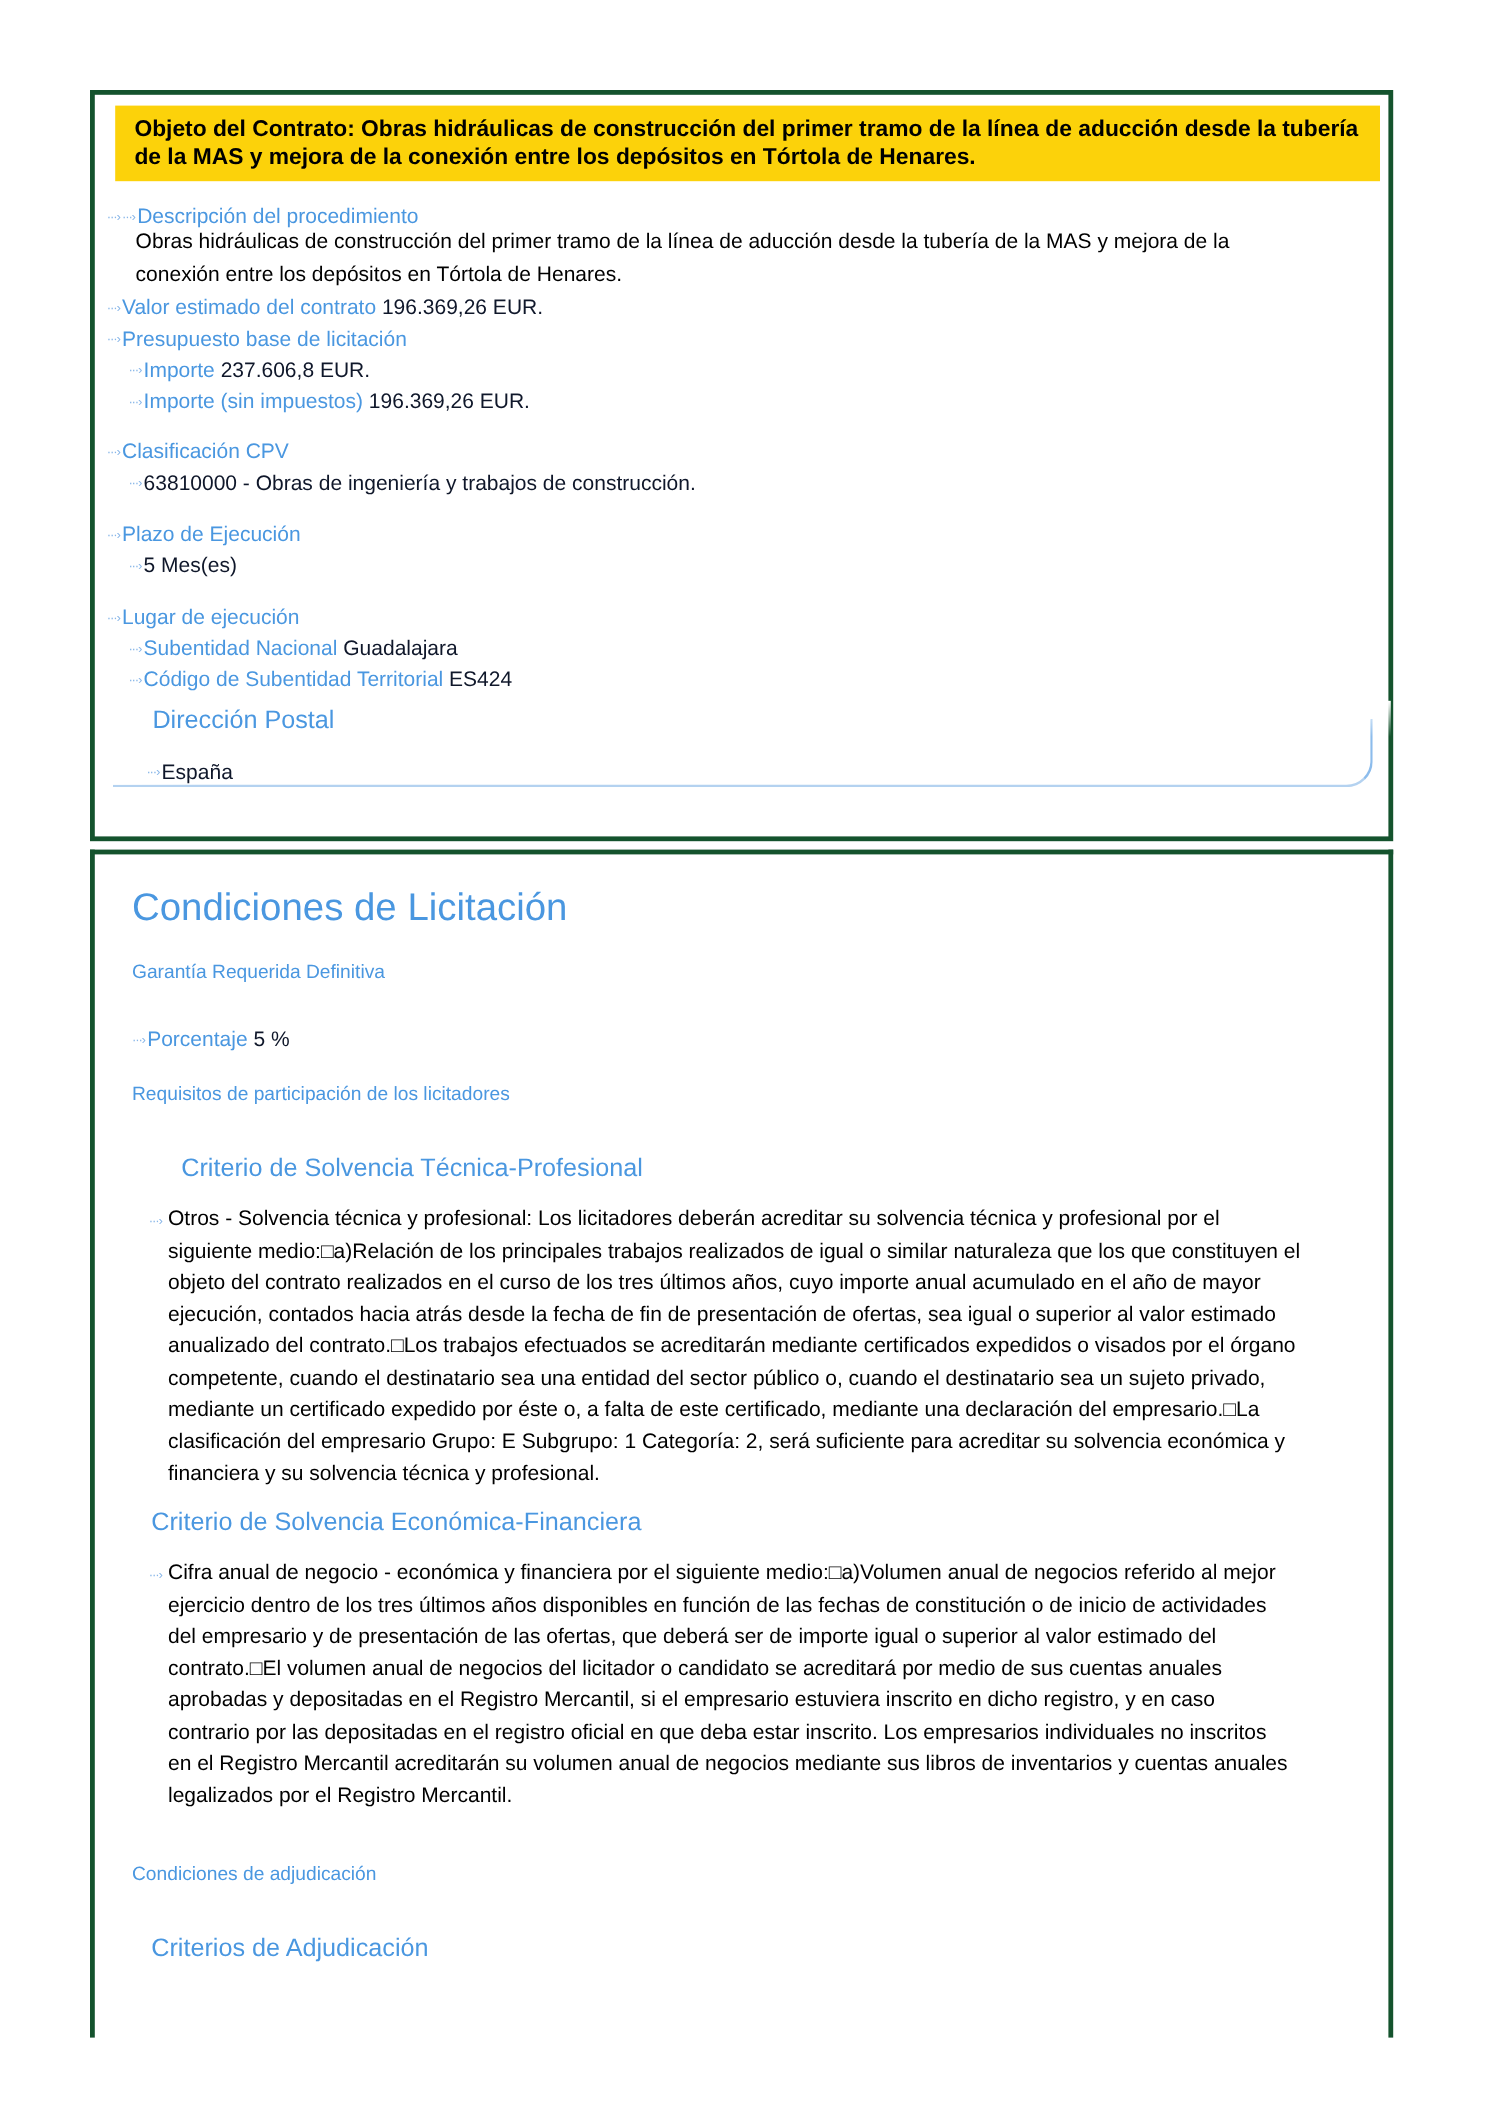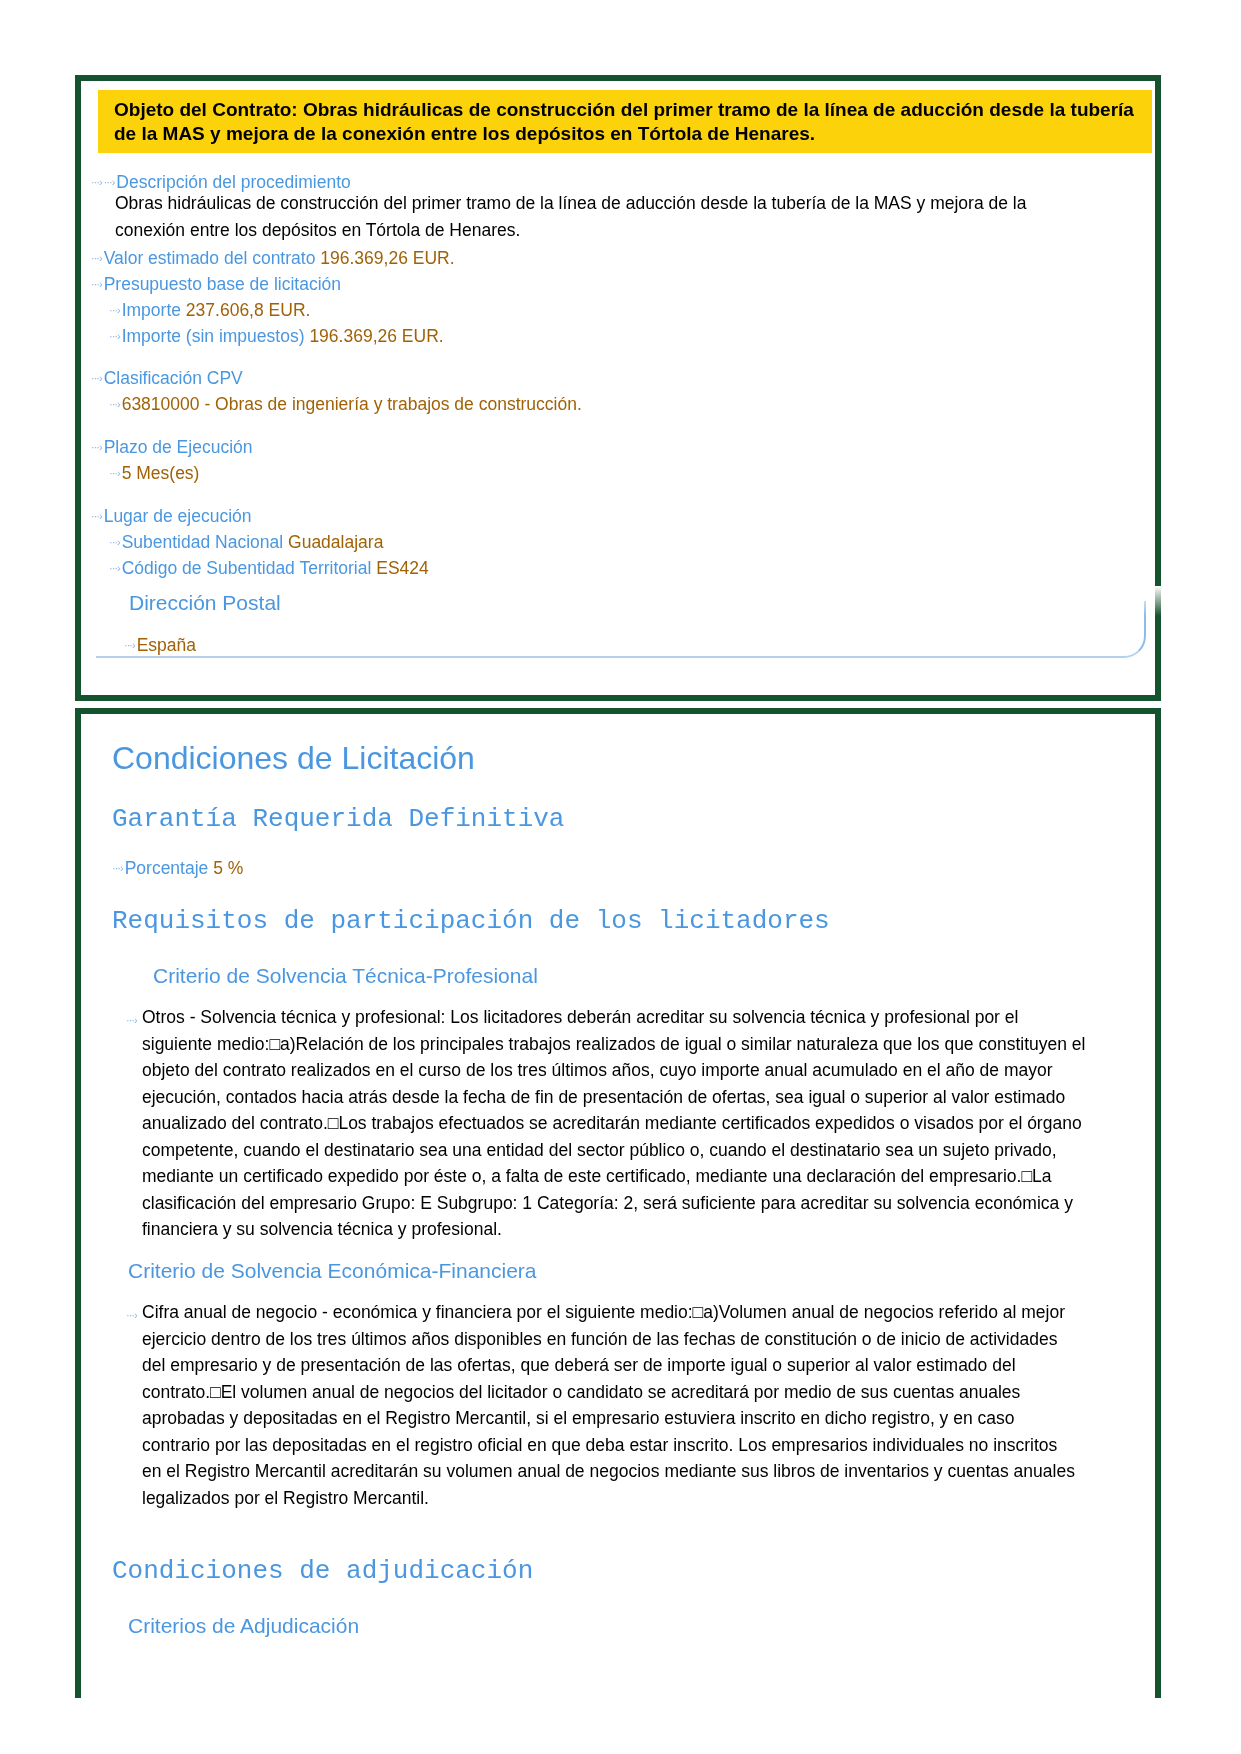--- a/index.html
+++ b/index.html
@@ -1,28 +1,28 @@
 <!DOCTYPE html>
 <html><head>
 <meta charset="utf-8">
 <style>
   html, body { margin: 0; padding: 0; background: #ffffff; }
   body { width: 1241px; height: 1754px; position: relative; font-family: "Liberation Sans", sans-serif; color: #000; overflow: hidden; }
-  .box { position: absolute; left: 75px; width: 1086px; border: 6px solid #14532d; box-sizing: border-box; background: #fff; }
+  .box { position: absolute; left: 75px; width: 1086px; border: 4px solid #14532d; box-sizing: border-box; background: #fff; }
   #box1 { top: 75px; height: 626px; }
   #box2 { top: 708px; height: 990px; border-bottom: none; }
   .banner { position: absolute; left: 17px; top: 9px; width: 1054px; height: 63px; background: #fcd20a; box-sizing: border-box; padding: 8px 16px; font-weight: bold; font-size: 19px; line-height: 24px; color: #000; }
   .row { position: absolute; font-size: 17.5px; line-height: 22px; white-space: nowrap; }
   .lbl { color: #4a97e0; }
-  .val { color: #a16207; }
+  .val { color: #0f172a; }
   .arrow { display: inline-block; color: #88b6e8; font-size: 11px; letter-spacing: -1px; margin-right: 2px; vertical-align: 2px; }
   .para { position: absolute; font-size: 17.5px; line-height: 26.5px; color: #000; }
   .h-sub { position: absolute; color: #4a97e0; font-size: 21px; }
   .h-big { position: absolute; color: #4a97e0; font-size: 32px; }
-  .h-mid { position: absolute; color: #4a97e0; font-size: 26px; font-family: Liberation Mono, monospace; }
+  .h-mid { position: absolute; color: #4a97e0; font-size: 16px; }
   .h-crit { position: absolute; color: #4a97e0; font-size: 21px; }
   .curve { position: absolute; left: 15px; top: 520px; width: 1050px; height: 57px; border-bottom: 2px solid #b4d2f0; border-right: 2px solid #8cbcec; border-bottom-right-radius: 22px; box-sizing: border-box; }
   .curve-mask { position: absolute; left: 1040px; top: 505px; width: 40px; height: 30px; background: linear-gradient(#fff, rgba(255,255,255,0)); }
   .block-text { position: absolute; font-size: 17.5px; line-height: 26.5px; color: #000; }
 </style>
 </head>
 <body>
 
 <div class="box" id="box1">
   <div class="banner">Objeto del Contrato: Obras hidráulicas de construcción del primer tramo de la línea de aducción desde la tubería de la MAS y mejora de la conexión entre los depósitos en Tórtola de Henares.</div>

